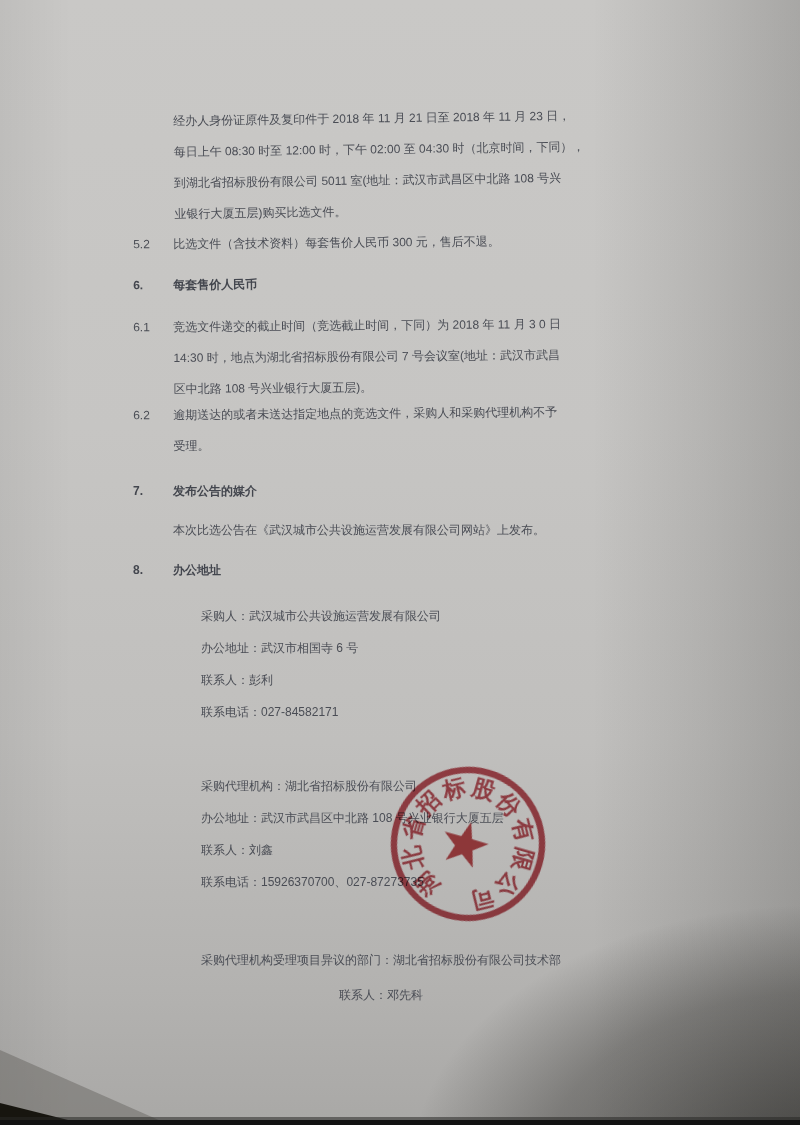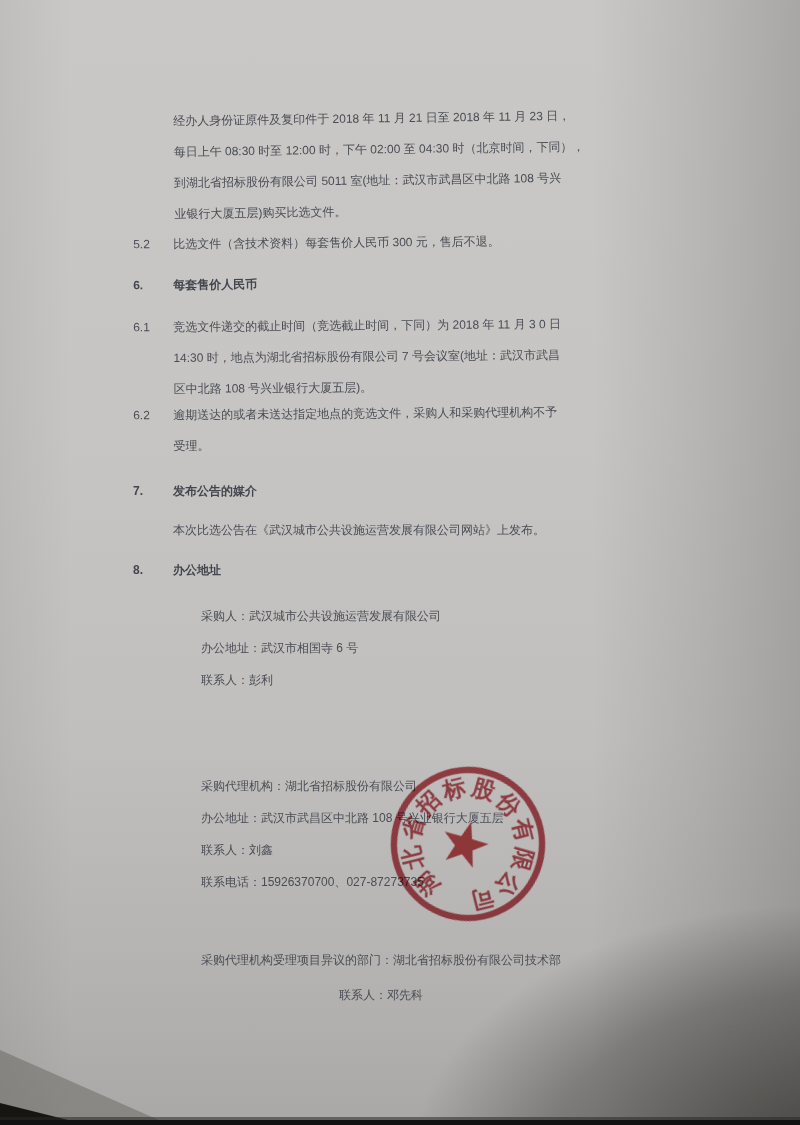--- a/index.html
+++ b/index.html
@@ -101,20 +101,21 @@
 
     <div class="block heading" style="top:555px">
       <span class="num">8.</span>
       <div class="ln">办公地址</div>
     </div>
 
     <div class="block contact" style="top:600px">
       <div class="ln">采购人：武汉城市公共设施运营发展有限公司</div>
       <div class="ln">办公地址：武汉市相国寺 6 号</div>
       <div class="ln">联系人：彭利</div>
+      <div class="ln">联系电话：027-84582171</div>
     </div>
 
     <div class="block contact" style="top:770px">
       <div class="ln">采购代理机构：湖北省招标股份有限公司</div>
       <div class="ln">办公地址：武汉市武昌区中北路 108 号兴业银行大厦五层</div>
       <div class="ln">联系人：刘鑫</div>
       <div class="ln">联系电话：15926370700、027-87273735</div>
     </div>
 
     <div class="block contact lh35" style="top:943px">

